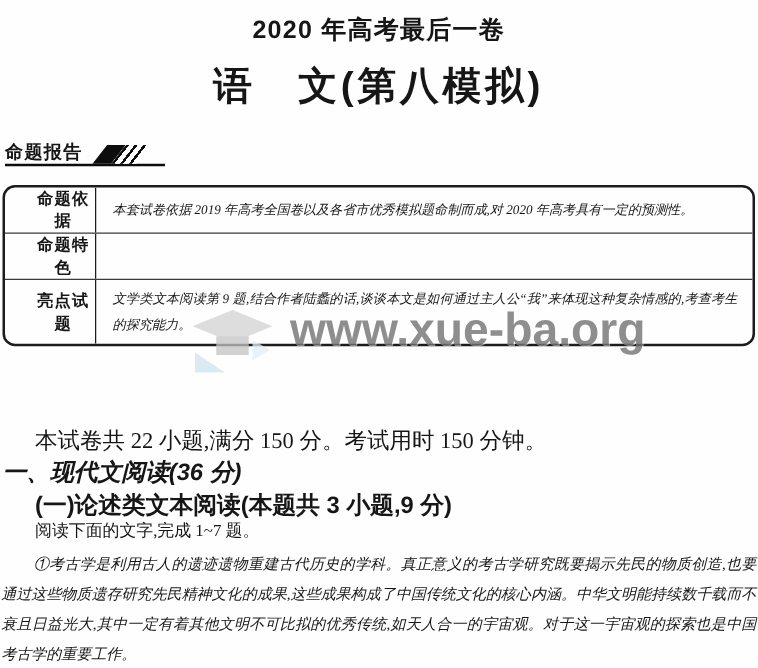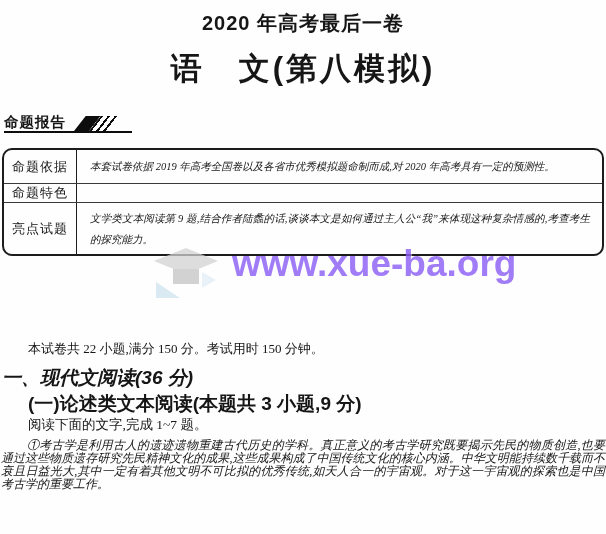--- a/index.html
+++ b/index.html
@@ -56,22 +56,23 @@
     border: 2px solid #1c1c1c; border-radius: 10px;
     overflow: hidden; background: transparent;
   }
   .rt-row { display: flex; align-items: stretch; }
   .rt-row + .rt-row { border-top: 1px solid #3a3a3a; }
   .rt-label {
     flex: 0 0 73px;
     display: flex; align-items: center; justify-content: center;
     border-right: 1.5px solid #1c1c1c;
     font-family: "Liberation Sans", sans-serif;
-    font-size: 13px; font-weight: 400; letter-spacing: 1px;
+    font-size: 13px; font-weight: 700; letter-spacing: 1px;
     text-align: center;
+    padding-left: 21px;
   }
   .rt-content {
     flex: 1;
     padding: 6px 12px 6px 13px;
     font-size: 10.5px; line-height: 21px;
     text-align: justify; text-justify: inter-ideograph; font-style: italic;
   }
   .rt-row-1 .rt-content { display: flex; align-items: center; min-height: 33px; }
   .rt-row-2 .rt-content { min-height: 82px; padding-top: 10px; padding-bottom: 9px; }
   .rt-row-3 .rt-content { min-height: 49px; padding-top: 5px; padding-bottom: 4px; }
@@ -82,39 +83,39 @@
     font-family: "Liberation Sans", sans-serif;
     font-size: 37px; font-weight: 700; letter-spacing: 0px;
     opacity: 0.8; z-index: 3; white-space: nowrap;
     text-shadow: 1px 1px 0 rgba(255,255,255,0.6);
   }
   .cap-logo { position: absolute; top: 246px; left: 150px; z-index: 2; opacity: 0.75; }
 
   
   .intro {
     position: absolute; top: 340px; left: 28px; right: 4px;
-    font-size: 13px;
+    font-size: 18px;
   }
   .section-heading {
     position: absolute; top: 365px; left: 2px; right: 4px;
     font-family: "Liberation Sans", sans-serif;
     font-size: 19px; font-weight: 700; font-style: italic;
   }
   .subsection-heading {
     position: absolute; top: 391px; left: 28px; right: 4px;
     font-family: "Liberation Sans", sans-serif;
     font-size: 19px; font-weight: 700;
   }
   .instruction {
     position: absolute; top: 416px; left: 28px; right: 4px;
     font-size: 13.5px;
   }
   .paragraph1 {
     position: absolute; top: 439px; left: 1px; width: 604px;
-    font-size: 12px; line-height: 13px;
+    font-size: 12px; line-height: 24px;
     text-indent: 26px;
     text-align: justify; text-justify: inter-ideograph;
     font-style: italic;
   }
 </style>
 </head>
 <body>
 
 <div class="title1">2020 年高考最后一卷</div>
 <div class="title2">语　文(第八模拟)</div>
@@ -142,19 +143,19 @@
     <div class="rt-content">文学类文本阅读第 9 题,结合作者陆蠡的话,谈谈本文是如何通过主人公“我”来体现这种复杂情感的,考查考生的探究能力。</div>
   </div>
 </div>
 
 <svg class="cap-logo" width="72" height="54" viewBox="0 0 72 54">
   <polygon points="36,2 68,15 36,28 4,15" fill="#d2d2d2"></polygon>
   <rect x="23" y="23" width="26" height="15" fill="#c4c4c4"></rect>
   <polygon points="6,36 30,52 6,52" fill="#cfe4f0"></polygon>
   <polygon points="52,26 66,34 52,42" fill="#e2eef6"></polygon>
 </svg>
-<div class="watermark" style="color: #8b5cf6;">www.xue-ba.org</div>
+<div class="watermark" style="color: #737373;">www.xue-ba.org</div>
 
 <div class="intro">本试卷共 22 小题,满分 150 分。考试用时 150 分钟。</div>
 <div class="section-heading">一、现代文阅读(36 分)</div>
 <div class="subsection-heading">(一)论述类文本阅读(本题共 3 小题,9 分)</div>
 <div class="instruction">阅读下面的文字,完成 1~7 题。</div>
 <div class="paragraph1">①考古学是利用古人的遗迹遗物重建古代历史的学科。真正意义的考古学研究既要揭示先民的物质创造,也要通过这些物质遗存研究先民精神文化的成果,这些成果构成了中国传统文化的核心内涵。中华文明能持续数千载而不衰且日益光大,其中一定有着其他文明不可比拟的优秀传统,如天人合一的宇宙观。对于这一宇宙观的探索也是中国考古学的重要工作。</div>
 
 </body></html>

